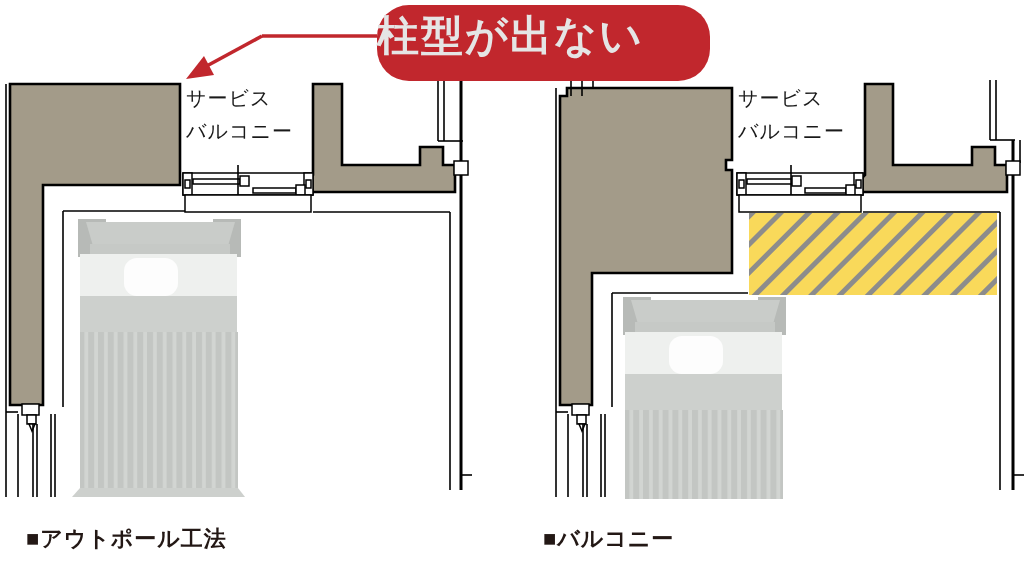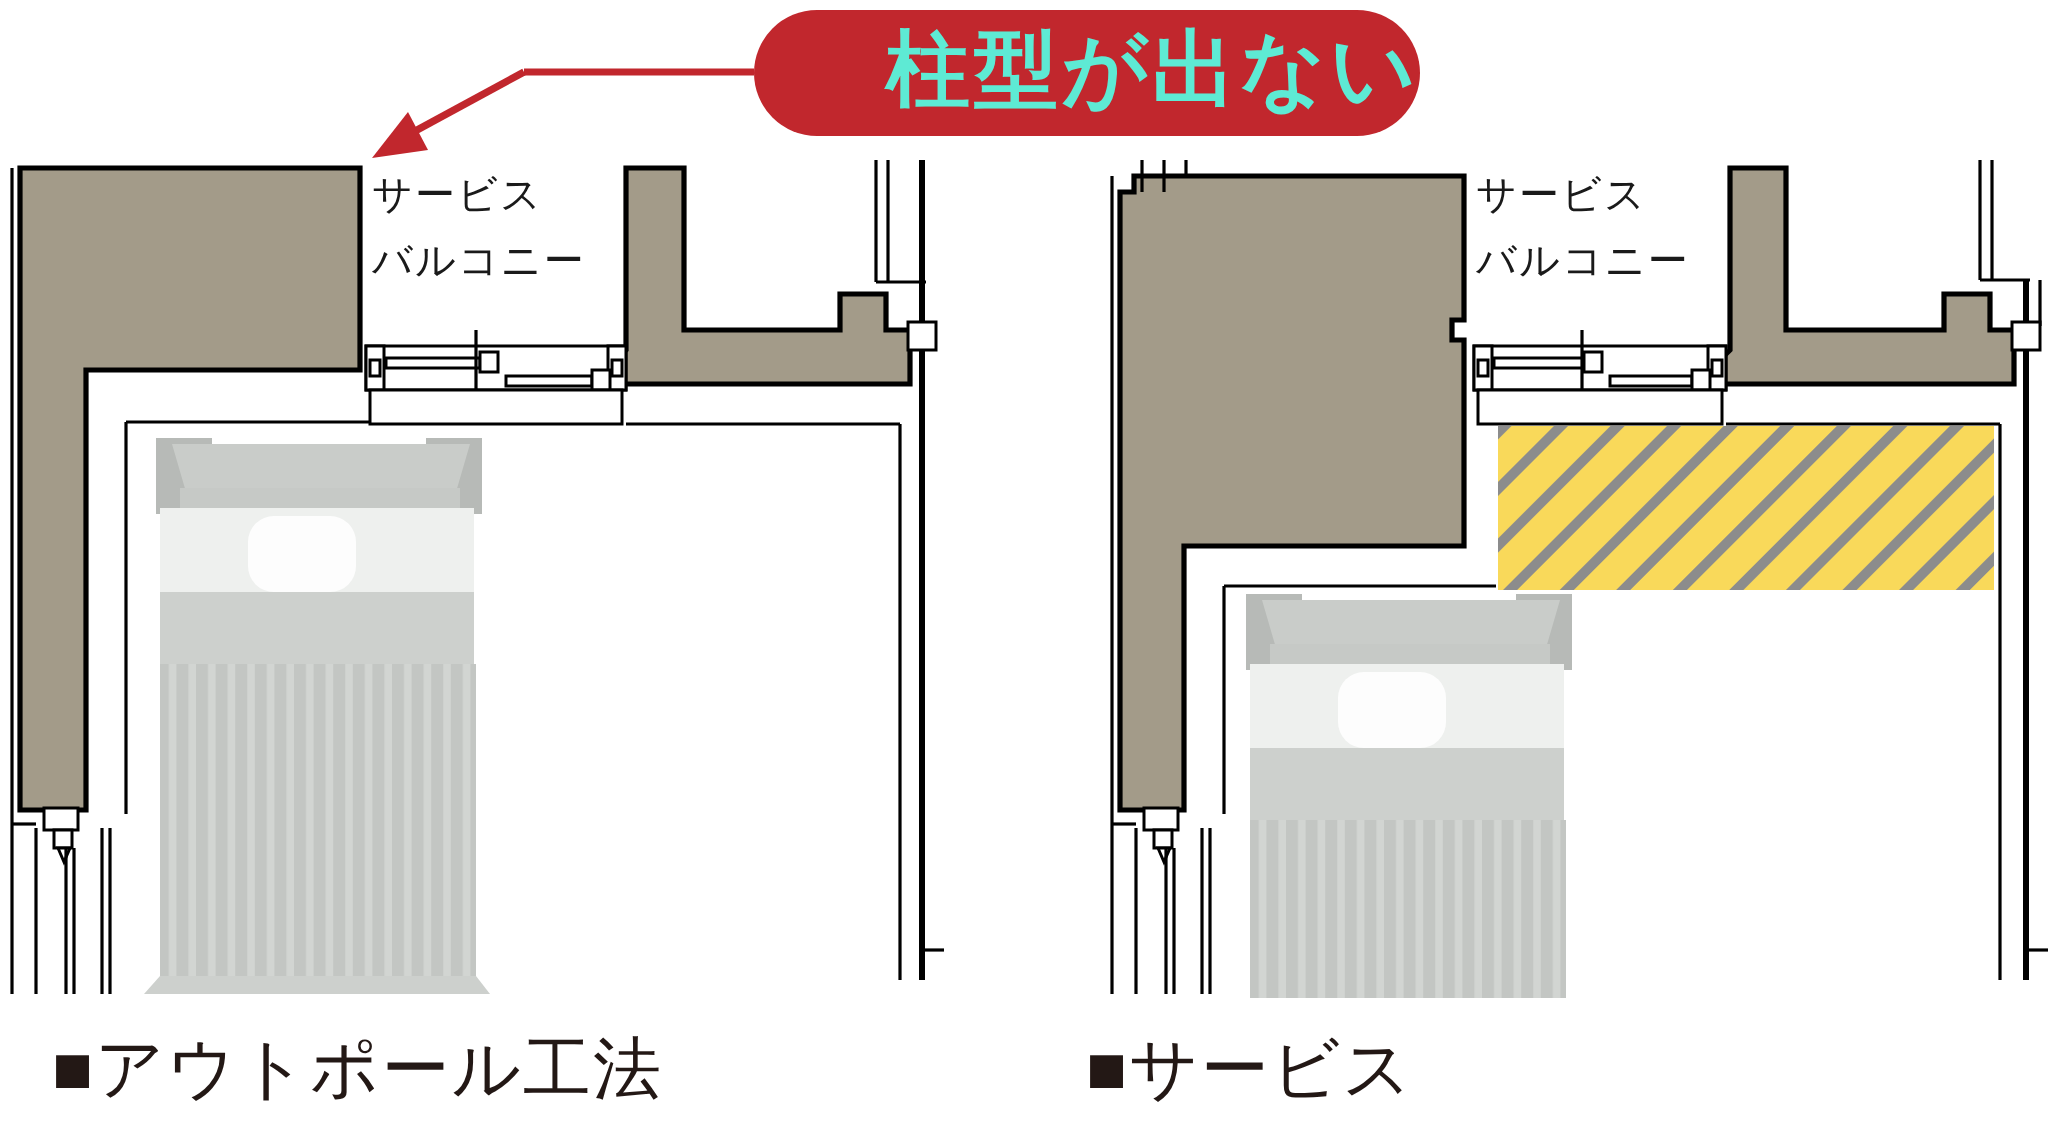--- a/index.html
+++ b/index.html
@@ -24,34 +24,34 @@
   
   .ln{stroke:var(--line-black);stroke-width:1.6;fill:none;}
   .lnthick{stroke:var(--line-black);stroke-width:3;fill:none;}
   .tan{fill:var(--wall-tan);stroke:var(--line-black);stroke-width:2.6;stroke-linejoin:miter;}
   .wbox{fill:#ffffff;stroke:var(--line-black);stroke-width:1.5;}
   .blk{fill:#ffffff;stroke:var(--line-black);stroke-width:1.5;}
   .red{stroke:var(--accent-red);stroke-width:3.6;fill:none;}
   .redfill{fill:var(--accent-red);stroke:none;}
   
   .badge{
-    position:absolute;left:377px;top:5px;width:333px;height:63px;
-    background:var(--accent-red);border-radius:32px;color:#5eead4;
-    font-size:42px;font-weight:bold;line-height:62px;text-align:right;
+    position:absolute;left:377px;top:5px;width:333px;height:76px;
+    background:var(--accent-red);border-radius:32px;color:#e5e5e5;
+    font-size:42px;font-weight:bold;line-height:62px;text-align:left;
     letter-spacing:2px;white-space:nowrap;
   }
   .svc-label{
     position:absolute;color:#1a1a1a;font-size:20px;line-height:33px;
     white-space:nowrap;letter-spacing:1px;
   }
   .svc-left{left:186px;top:82px;}
   .svc-right{left:738px;top:82px;}
   .caption{
-    position:absolute;top:512px;color:var(--text-dark);font-size:34px;
-    font-weight:normal;letter-spacing:1px;white-space:nowrap;
+    position:absolute;top:524px;color:var(--text-dark);font-size:22px;
+    font-weight:bold;letter-spacing:1px;white-space:nowrap;
   }
   .cap-left{left:26px;}
   .cap-right{left:543px;}
 </style>
 </head>
 <body>
 
 <div class="canvas">
 
   <svg width="1026" height="572" viewBox="0 0 1026 572">
@@ -209,15 +209,15 @@
   <div class="svc-label svc-left">
     <div>サービス</div>
     <div>バルコニー</div>
   </div>
   <div class="svc-label svc-right">
     <div>サービス</div>
     <div>バルコニー</div>
   </div>
 
   <div class="caption cap-left">■アウトポール工法</div>
-  <div class="caption cap-right">■サービス</div>
+  <div class="caption cap-right">■バルコニー</div>
 
 </div>
 
 </body></html>

